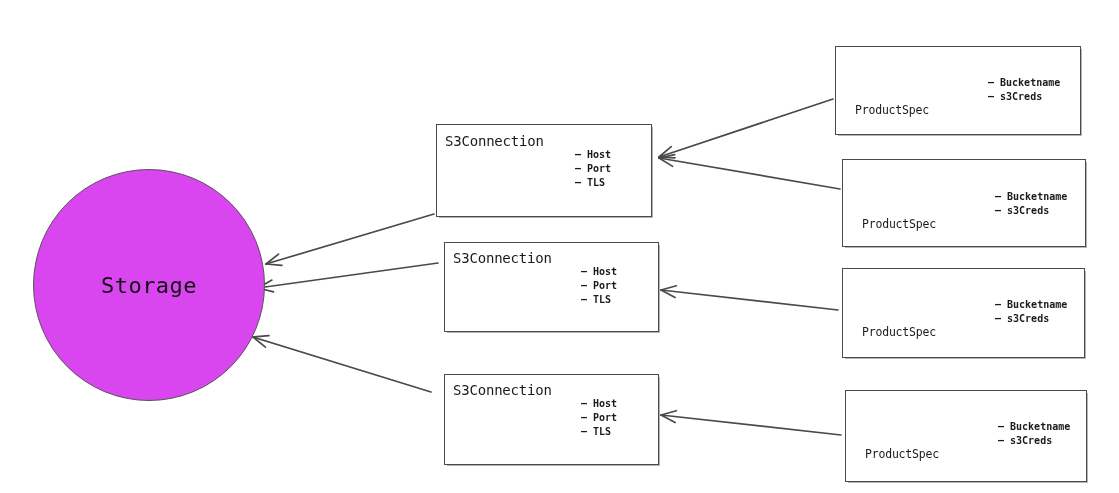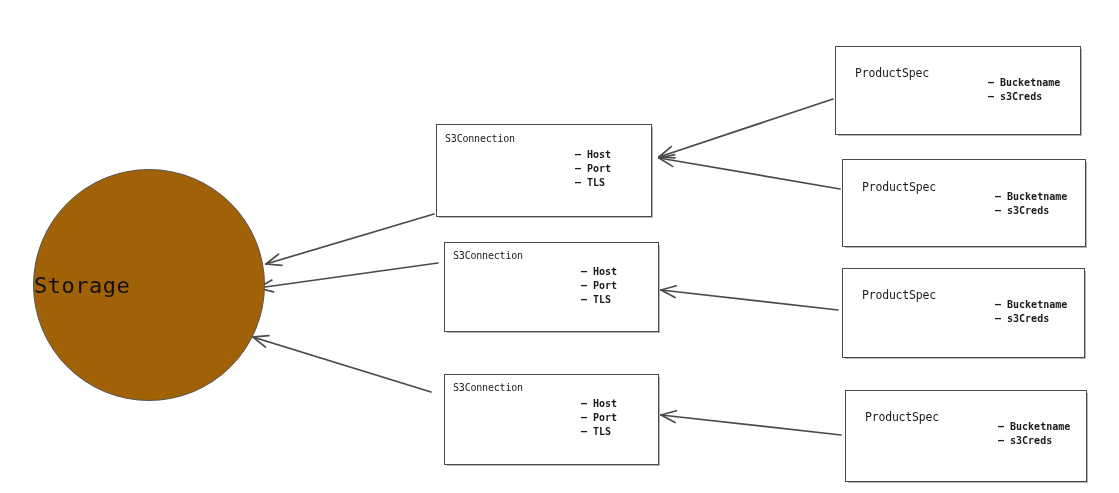--- a/index.html
+++ b/index.html
@@ -29,50 +29,51 @@
   .node-box {
     position: absolute;
     box-sizing: border-box;
     background: #ffffff;
     border: 1.6px solid #4a4a4a;
     box-shadow: 2px 2px 0 -1px rgba(120,120,120,0.55);
   }
   .node-title {
     position: absolute;
     font-family: "DejaVu Sans Mono", monospace;
-    font-size: 10px;
+    font-size: 14px;
     color: #1b1b1b;
     white-space: nowrap;
     letter-spacing: -0.2px;
   }
   .node-title.sm {
     font-size: 11.5px;
+    margin-top: 37px;
   }
   .node-attrs {
     position: absolute;
     font-family: "DejaVu Sans Mono", monospace;
     font-size: 10px;
     line-height: 14px;
     color: #1b1b1b;
     white-space: nowrap;
     font-weight: bold;
   }
   .node-attrs .attr-row {
     display: block;
     white-space: pre;
   }
   .circle-node {
     position: absolute;
     box-sizing: border-box;
     border: 1.6px solid #555555;
     border-radius: 50%;
-    background: #a16207;
+    background: #d946ef;
     display: flex;
     align-items: center;
-    justify-content: flex-start;
+    justify-content: center;
   }
   .circle-label {
     font-family: "DejaVu Sans Mono", monospace;
     font-size: 22px;
     color: #111111;
     letter-spacing: 0.5px;
   }
 </style>
 </head>
 <body>

